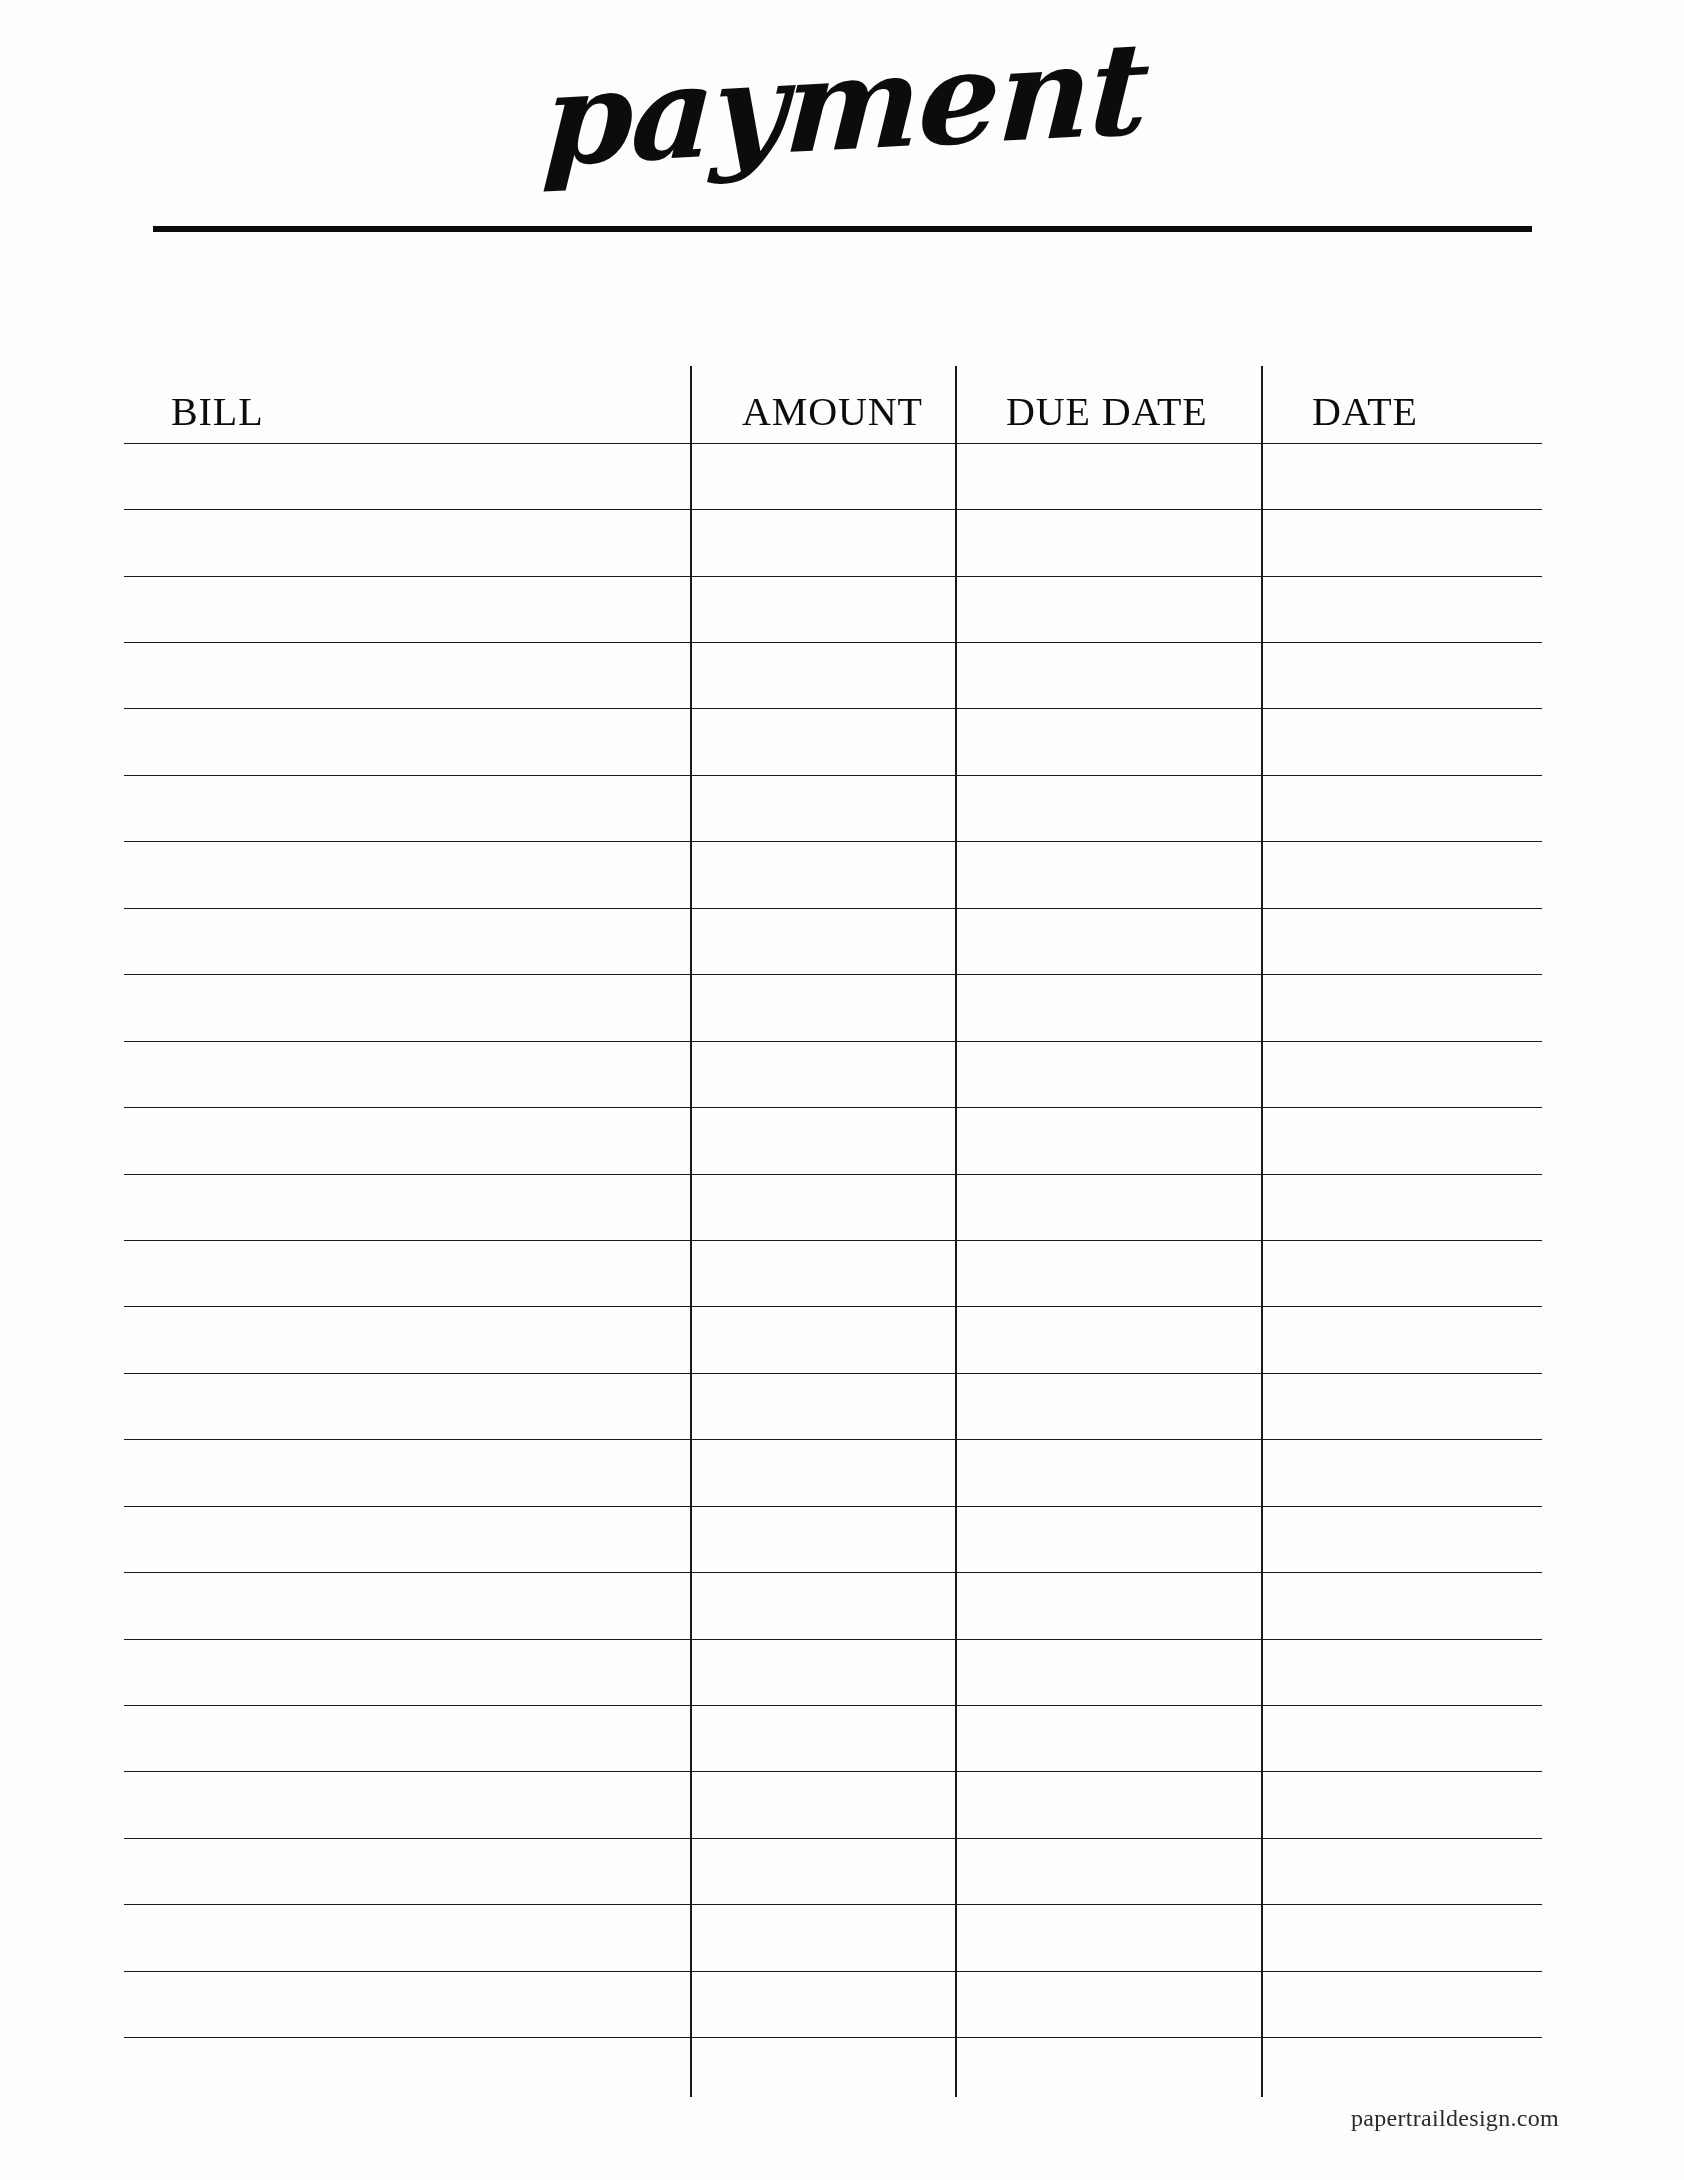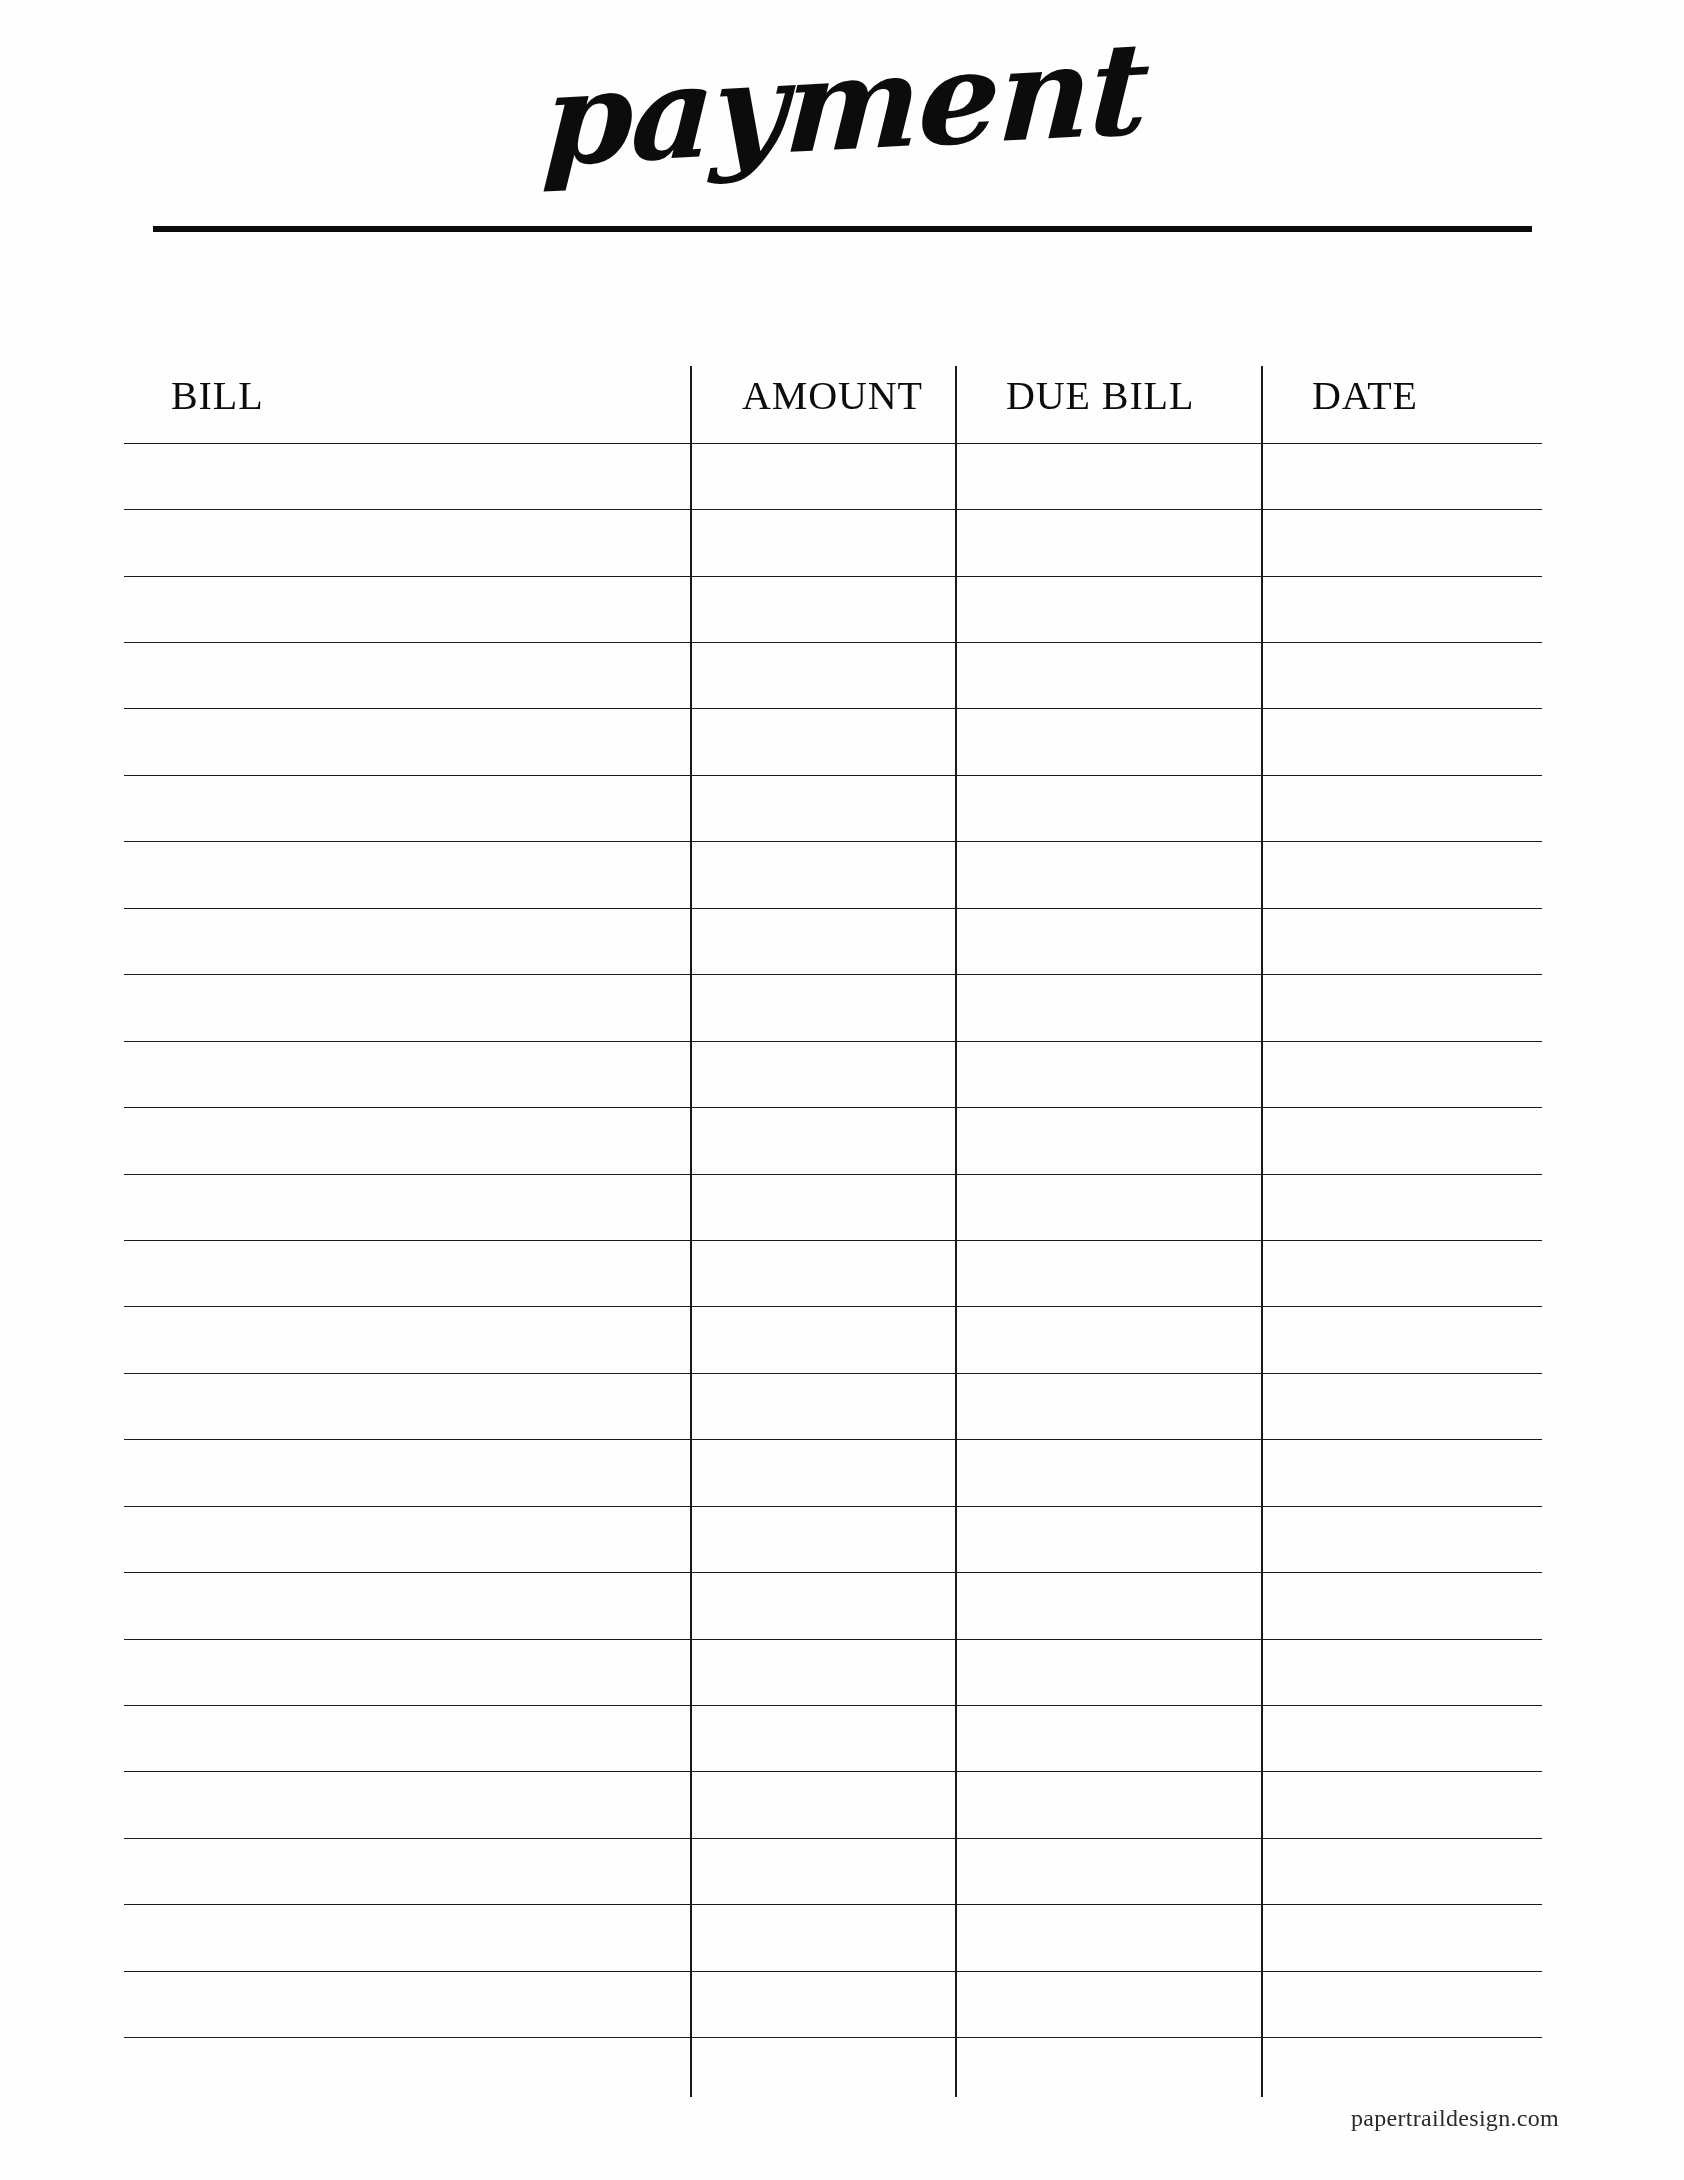--- a/index.html
+++ b/index.html
@@ -82,21 +82,21 @@
 
   .head-row {
     position: absolute;
     left: 0;
     top: 0;
     width: 100%;
     height: 77px;
   }
   .col-head {
     position: absolute;
-    bottom: 24px;
+    bottom: 8px;
     font-family: "Liberation Serif", serif;
     font-size: 40px;
     letter-spacing: 0.9px;
     color: #0c0c0c;
     white-space: nowrap;
   }
   .col-head.bill     { left: 47px; }
   .col-head.amount   { left: 618px; }
   .col-head.duedate  { left: 882px; }
   .col-head.paid     { left: 1188px; }
@@ -139,21 +139,21 @@
       <span class="title-script">payment</span>
     </div>
     <div class="header-rule"></div>
   </div>
 
   <div class="table">
 
     <div class="head-row">
       <span class="col-head bill">BILL</span>
       <span class="col-head amount">AMOUNT</span>
-      <span class="col-head duedate">DUE BILL</span>
+      <span class="col-head duedate">DUE DATE</span>
       <span class="col-head paid">DATE</span>
     </div>
 
     <div id="grid-lines">
         <div class="hline header-line" style="top: 77px;"></div>
         <div class="hline" style="top: 143px;"></div>
         <div class="hline" style="top: 210px;"></div>
         <div class="hline" style="top: 276px;"></div>
         <div class="hline" style="top: 342px;"></div>
         <div class="hline" style="top: 409px;"></div>

